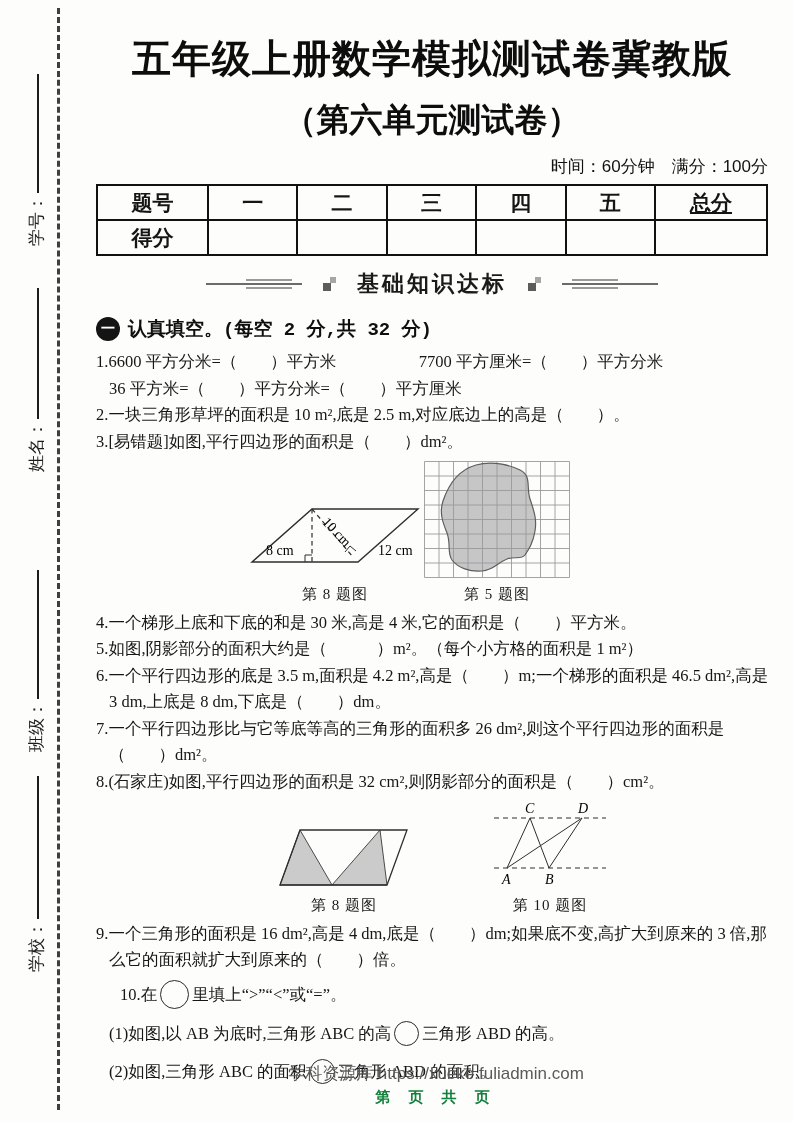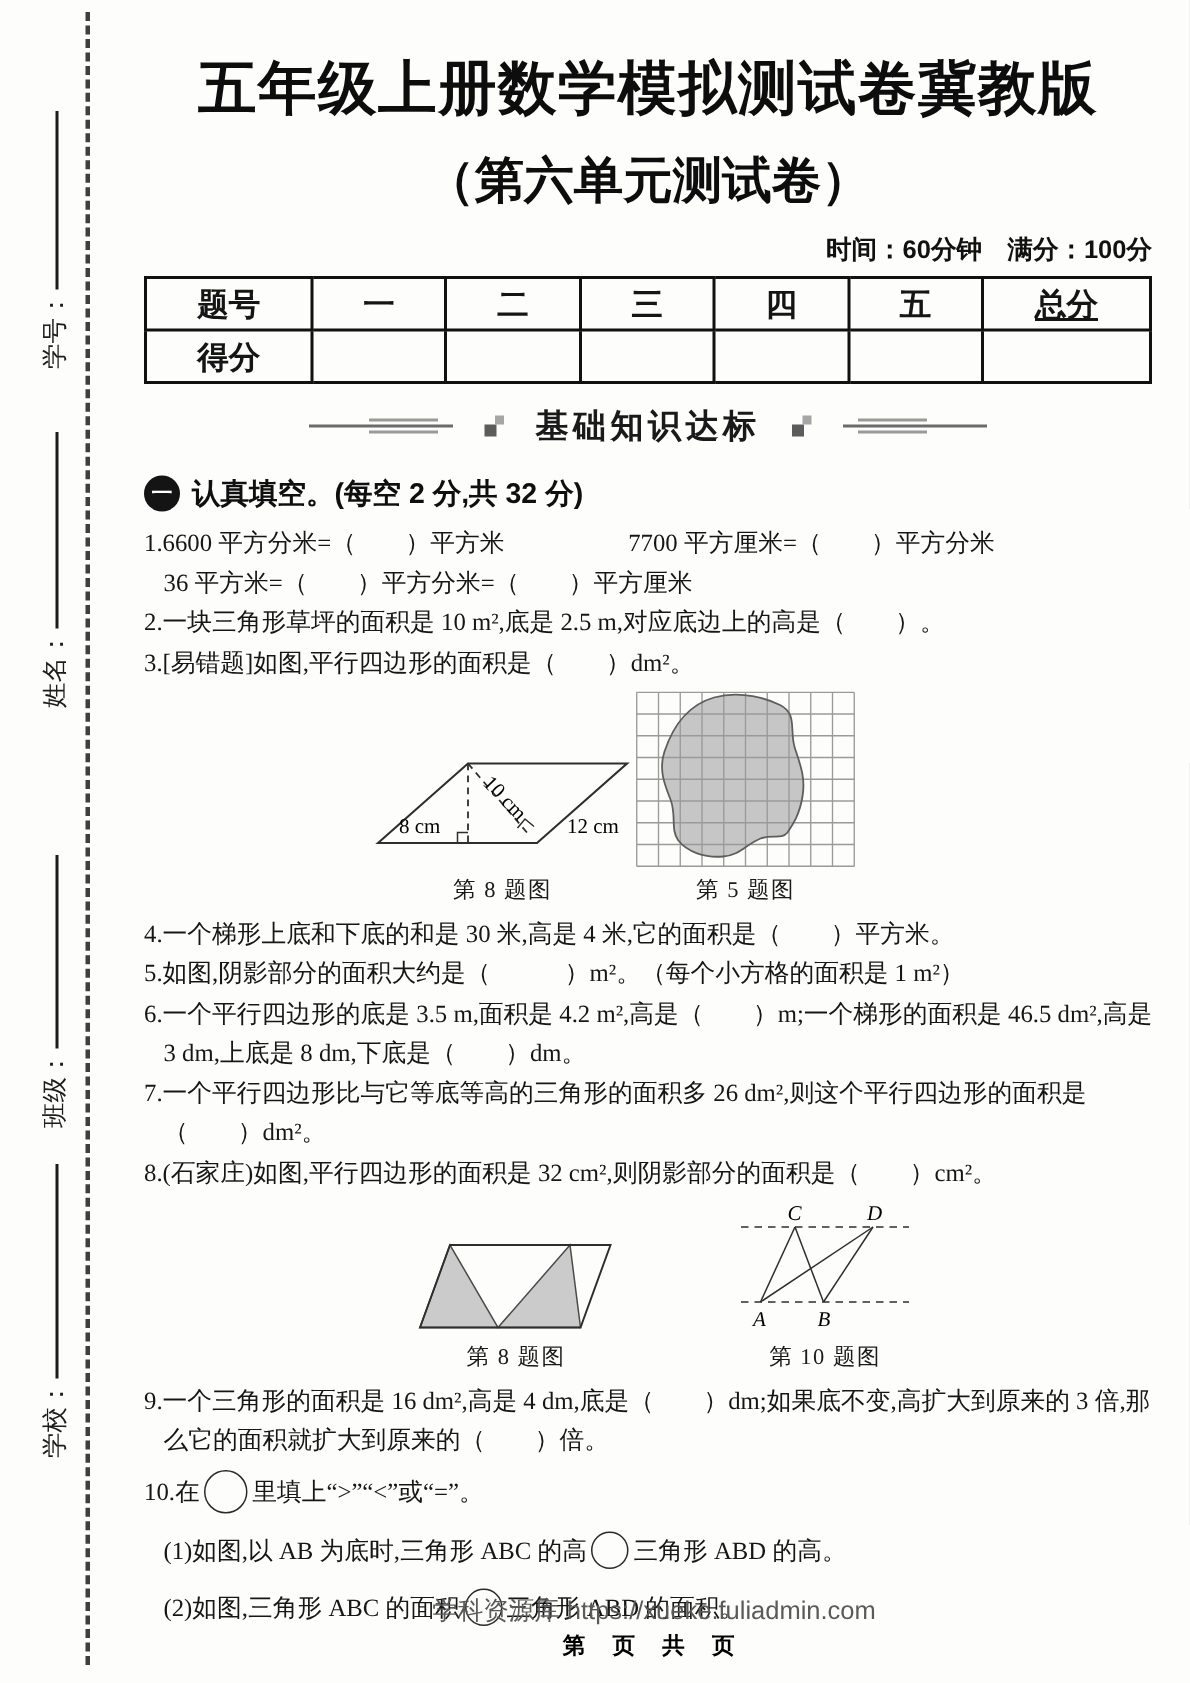--- a/index.html
+++ b/index.html
@@ -33,21 +33,21 @@
   .title {
     margin-top:28px; text-align:center; font-size:39px; font-weight:700;
     letter-spacing:1px; font-family:"Liberation Sans","DejaVu Sans",sans-serif;
     color:#0d0d0d;
   }
   .subtitle {
     margin-top:12px; text-align:center; font-size:33px; font-weight:700;
     font-family:"Liberation Sans","DejaVu Sans",sans-serif; color:#0d0d0d;
   }
   .meta {
-    margin-top:12px; text-align:right; font-size:17px; font-weight:700;
+    margin-top:12px; text-align:right; font-size:17px; font-weight:400;
     font-family:"Liberation Sans","DejaVu Sans",sans-serif; color:#111;
   }
   table.score { width:100%; border-collapse:collapse; margin-top:6px; }
   table.score td {
     border:2px solid #111; height:35px; text-align:center;
     font-size:21px; font-weight:700;
     font-family:"Liberation Sans","DejaVu Sans",sans-serif;
   }
   table.score td.lbl { width:111px;margin-top:38px; }
   table.score td.last { width:112px;text-decoration:underline; }
@@ -74,52 +74,52 @@
   
   .sec-head { margin-top:17px; display:flex; align-items:center; gap:8px; }
   .badge {
     width:24px; height:24px; border-radius:50%; background:#141414; color:#fff;
     display:flex; align-items:center; justify-content:center;
     font-size:14px; font-weight:700; flex:0 0 auto;
     font-family:"Liberation Sans","DejaVu Sans",sans-serif;
   }
   .sec-title {
     font-size:19px; font-weight:700; color:#0f0f0f;
-    font-family:Liberation Sans, sans-serif;
+    font-family:Liberation Mono, monospace;
   }
 
   
   .questions { margin-top:7px; font-size:16.5px; line-height:26.5px; color:#161616; }
   .q-line { white-space:nowrap; }
   .q-line.cont { padding-left:13px; }
   .circle {
     display:inline-block; width:25px; height:25px; border:1.6px solid #2a2a2a;
     border-radius:50%; vertical-align:-7px; margin:0 3px;
   }
   .circle.big { width:29px; height:29px; vertical-align:-9px; }
-  .q10-line { margin-top:6px; }
+  .q10-line { margin-top:6px;margin-left:24px; }
   .sub-line { margin-top:12px; padding-left:13px; white-space:nowrap; }
 
   
   .fig-row { display:flex; align-items:flex-end; }
   .fig-row1 { margin:6px 0 2px 150px; }
   .fig-row2 { margin:6px 0 2px 180px; gap:80px; }
   .figure { text-align:center; }
   .fig-cap { font-size:15px; margin-top:3px; color:#1a1a1a; letter-spacing:1px; }
   svg { display:block; margin:0 auto; }
   svg text { font-family:"Liberation Serif","DejaVu Serif",serif; }
 
   
   .footer { position:absolute; left:100px; top:1062px; width:672px; text-align:center; }
   .footer .src {
     color:#5a5a5a; font-size:17px;
     font-family:"Liberation Sans","DejaVu Sans",sans-serif;
   }
   .footer .pg {
-    margin-top:3px; color:#000000; font-size:15px; letter-spacing:7px; font-weight:600;
+    margin-top:3px; color:#15803d; font-size:15px; letter-spacing:7px; font-weight:600;
     font-family:"Liberation Sans","DejaVu Sans",sans-serif;
   }
 </style>
 </head>
 <body>
 
 <div class="page">
 
   <div class="cut-line"></div>
 

